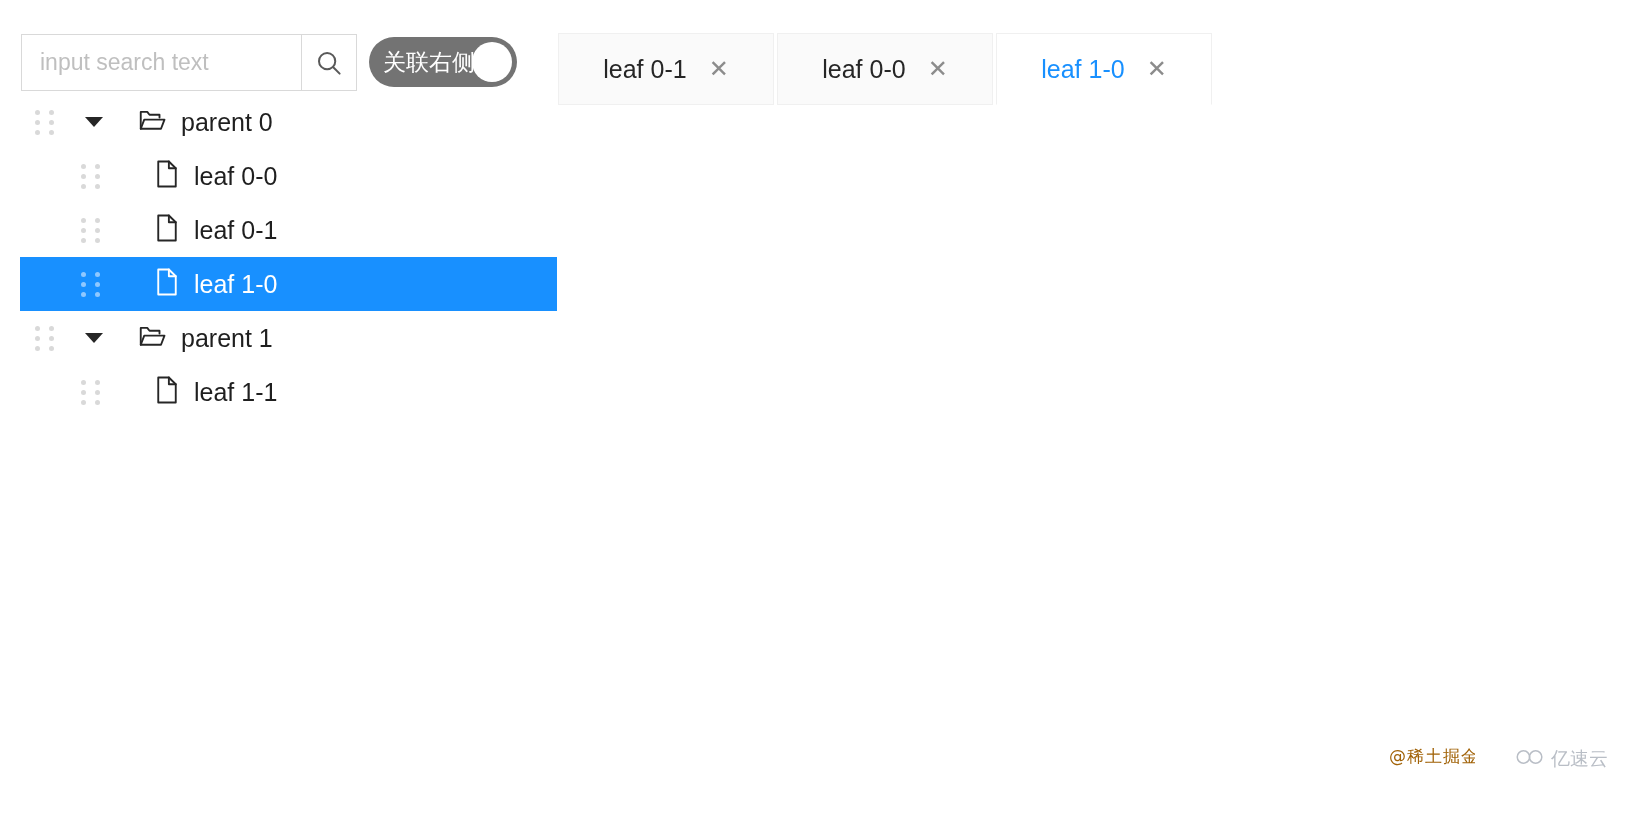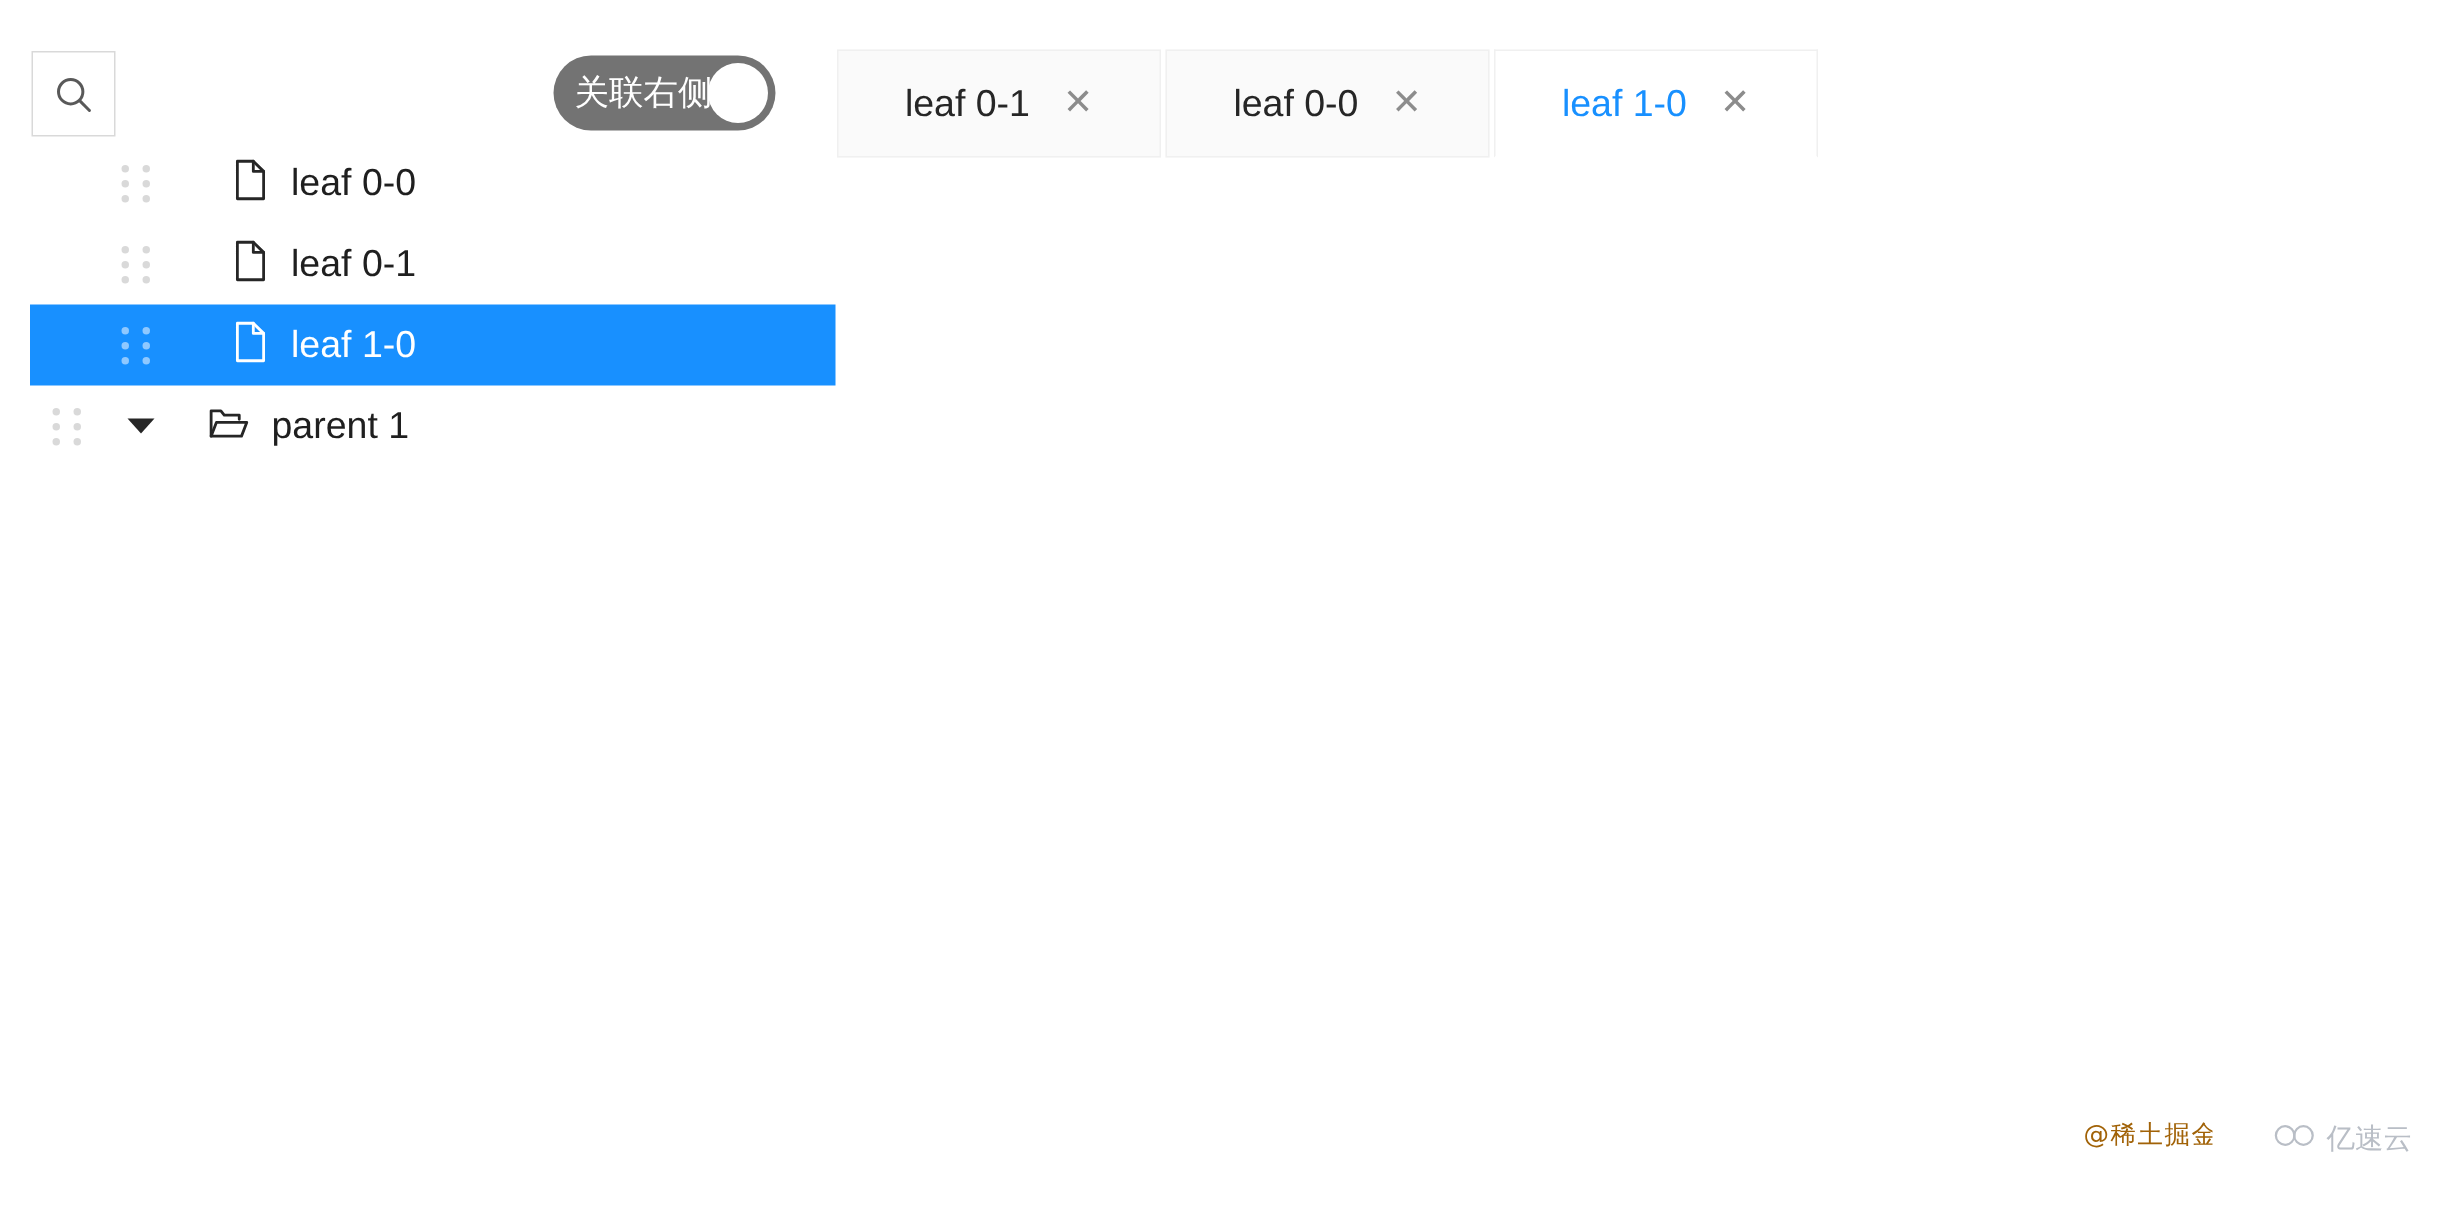--- a/index.html
+++ b/index.html
@@ -225,20 +225,21 @@
     font-family: "DejaVu Sans", "Liberation Sans", sans-serif;
     white-space: nowrap;
   }
 </style>
 </head>
 <body>
 
 <div class="topbar">
 
   <div class="search-group">
+    <input class="search-input" type="text" placeholder="input search text" style="">
     <button class="search-btn">
       <span>
         <svg width="30" height="30" viewBox="0 0 24 24" fill="none" stroke="#595959" stroke-width="1.6" stroke-linecap="round">
           <circle cx="10.5" cy="10.5" r="6.5"></circle>
           <line x1="15.4" y1="15.4" x2="20.5" y2="20.5"></line>
         </svg>
       </span>
     </button>
   </div>
 
@@ -262,94 +263,129 @@
     <div class="tab active">
       <span class="tab-label">leaf 1-0</span>
       <span class="tab-close">✕</span>
     </div>
 
   </div>
 </div>
 
 <div class="tree">
 
-
-  <div class="tree-row row-leaf">
-    <span class="drag-handle">
-      <i></i>
-        <i></i>
-        <i></i>
-        <i></i>
-        <i></i>
-        <i></i>
-    </span>
-    <span class="icon-file">
-      <svg width="26" height="30" viewBox="0 0 20 24" fill="none" stroke="#262626" stroke-width="1.5" stroke-linejoin="round" stroke-linecap="round">
-        <path d="M3 2h8.5L17 7.4V22H3V2z"></path>
-        <path d="M11.5 2v5.4H17"></path>
-      </svg>
-    </span>
-    <span class="row-label">leaf 0-0</span>
-  </div>
-
-  <div class="tree-row row-leaf">
-    <span class="drag-handle">
-      <i></i>
-        <i></i>
-        <i></i>
-        <i></i>
-        <i></i>
-        <i></i>
-    </span>
-    <span class="icon-file">
-      <svg width="26" height="30" viewBox="0 0 20 24" fill="none" stroke="#262626" stroke-width="1.5" stroke-linejoin="round" stroke-linecap="round">
-        <path d="M3 2h8.5L17 7.4V22H3V2z"></path>
-        <path d="M11.5 2v5.4H17"></path>
-      </svg>
-    </span>
-    <span class="row-label">leaf 0-1</span>
-  </div>
-
-  <div class="tree-row row-leaf selected">
-    <span class="drag-handle">
-      <i></i>
-        <i></i>
-        <i></i>
-        <i></i>
-        <i></i>
-        <i></i>
-    </span>
-    <span class="icon-file">
-      <svg width="26" height="30" viewBox="0 0 20 24" fill="none" stroke="#ffffff" stroke-width="1.5" stroke-linejoin="round" stroke-linecap="round">
-        <path d="M3 2h8.5L17 7.4V22H3V2z"></path>
-        <path d="M11.5 2v5.4H17"></path>
-      </svg>
-    </span>
-    <span class="row-label">leaf 1-0</span>
-  </div>
-
   <div class="tree-row row-parent">
     <span class="drag-handle">
       <i></i>
         <i></i>
         <i></i>
         <i></i>
         <i></i>
         <i></i>
     </span>
     <span class="caret"></span>
     <span class="icon-folder">
       <svg width="30" height="30" viewBox="0 0 24 24" fill="none" stroke="#262626" stroke-width="1.5" stroke-linejoin="round" stroke-linecap="round">
         <path d="M3 19V5.5h5.2l1.8 2.3H18V10"></path>
         <path d="M3 19l2.8-7.3H22L19.2 19H3z"></path>
       </svg>
     </span>
+    <span class="row-label">parent 0</span>
+  </div>
+
+  <div class="tree-row row-leaf">
+    <span class="drag-handle">
+      <i></i>
+        <i></i>
+        <i></i>
+        <i></i>
+        <i></i>
+        <i></i>
+    </span>
+    <span class="icon-file">
+      <svg width="26" height="30" viewBox="0 0 20 24" fill="none" stroke="#262626" stroke-width="1.5" stroke-linejoin="round" stroke-linecap="round">
+        <path d="M3 2h8.5L17 7.4V22H3V2z"></path>
+        <path d="M11.5 2v5.4H17"></path>
+      </svg>
+    </span>
+    <span class="row-label">leaf 0-0</span>
+  </div>
+
+  <div class="tree-row row-leaf">
+    <span class="drag-handle">
+      <i></i>
+        <i></i>
+        <i></i>
+        <i></i>
+        <i></i>
+        <i></i>
+    </span>
+    <span class="icon-file">
+      <svg width="26" height="30" viewBox="0 0 20 24" fill="none" stroke="#262626" stroke-width="1.5" stroke-linejoin="round" stroke-linecap="round">
+        <path d="M3 2h8.5L17 7.4V22H3V2z"></path>
+        <path d="M11.5 2v5.4H17"></path>
+      </svg>
+    </span>
+    <span class="row-label">leaf 0-1</span>
+  </div>
+
+  <div class="tree-row row-leaf selected">
+    <span class="drag-handle">
+      <i></i>
+        <i></i>
+        <i></i>
+        <i></i>
+        <i></i>
+        <i></i>
+    </span>
+    <span class="icon-file">
+      <svg width="26" height="30" viewBox="0 0 20 24" fill="none" stroke="#ffffff" stroke-width="1.5" stroke-linejoin="round" stroke-linecap="round">
+        <path d="M3 2h8.5L17 7.4V22H3V2z"></path>
+        <path d="M11.5 2v5.4H17"></path>
+      </svg>
+    </span>
+    <span class="row-label">leaf 1-0</span>
+  </div>
+
+  <div class="tree-row row-parent">
+    <span class="drag-handle">
+      <i></i>
+        <i></i>
+        <i></i>
+        <i></i>
+        <i></i>
+        <i></i>
+    </span>
+    <span class="caret"></span>
+    <span class="icon-folder">
+      <svg width="30" height="30" viewBox="0 0 24 24" fill="none" stroke="#262626" stroke-width="1.5" stroke-linejoin="round" stroke-linecap="round">
+        <path d="M3 19V5.5h5.2l1.8 2.3H18V10"></path>
+        <path d="M3 19l2.8-7.3H22L19.2 19H3z"></path>
+      </svg>
+    </span>
     <span class="row-label">parent 1</span>
   </div>
 
+  <div class="tree-row row-leaf">
+    <span class="drag-handle">
+      <i></i>
+        <i></i>
+        <i></i>
+        <i></i>
+        <i></i>
+        <i></i>
+    </span>
+    <span class="icon-file">
+      <svg width="26" height="30" viewBox="0 0 20 24" fill="none" stroke="#262626" stroke-width="1.5" stroke-linejoin="round" stroke-linecap="round">
+        <path d="M3 2h8.5L17 7.4V22H3V2z"></path>
+        <path d="M11.5 2v5.4H17"></path>
+      </svg>
+    </span>
+    <span class="row-label">leaf 1-1</span>
+  </div>
 
 </div>
 
 <div class="wm-juejin">@稀土掘金</div>
 <div class="wm-yisu">
   <span>
     <svg width="30" height="20" viewBox="0 0 32 20" fill="none" stroke="#b9bec6" stroke-width="1.6">
       <circle cx="9" cy="10" r="6.6"></circle>
       <circle cx="22" cy="10" r="6.6"></circle>
     </svg>

